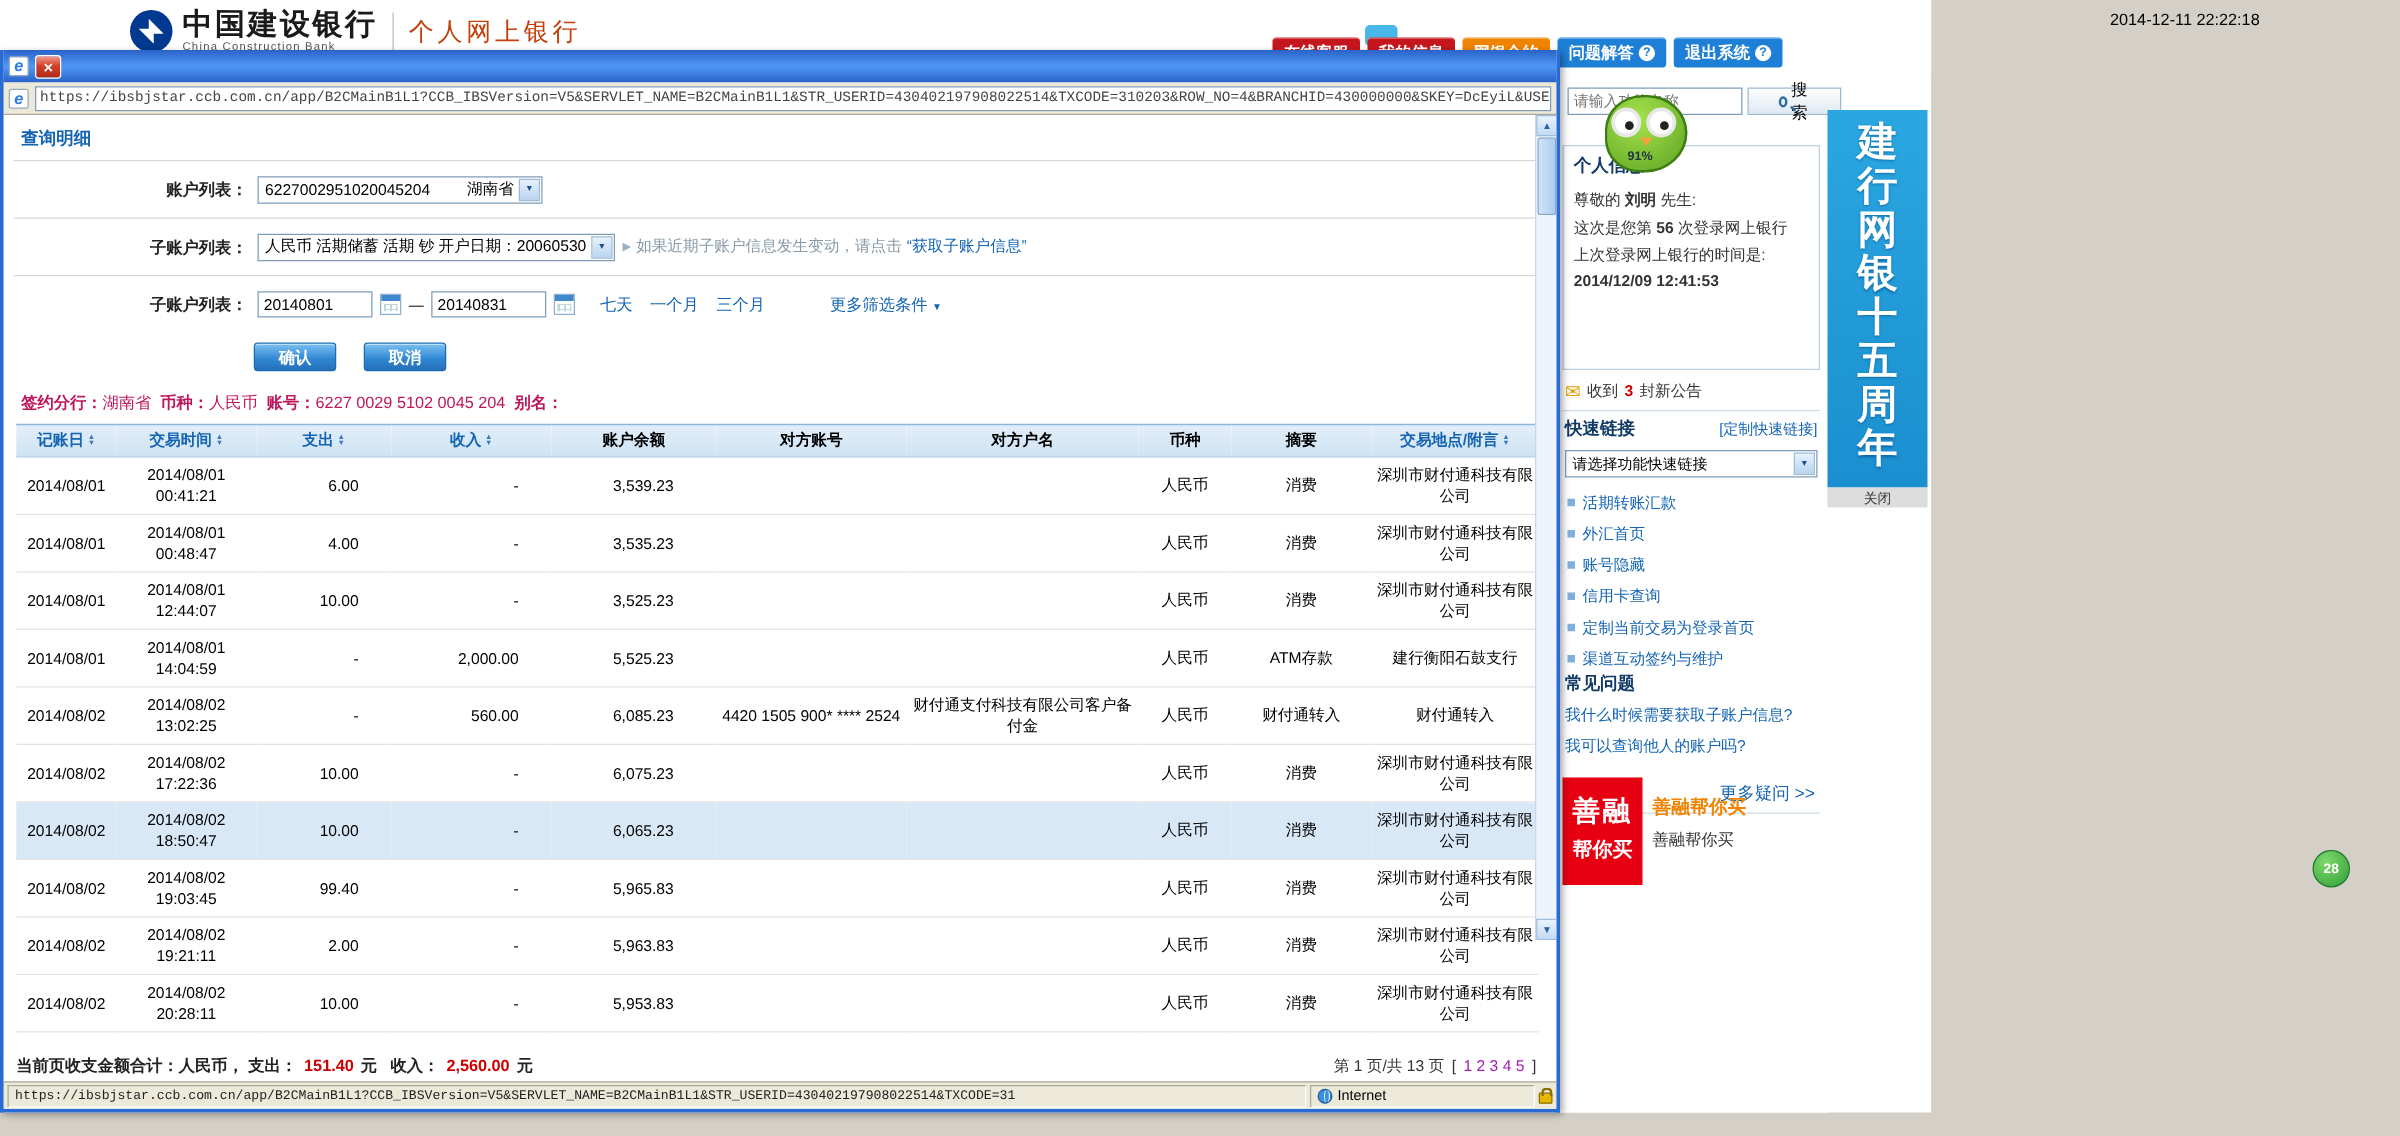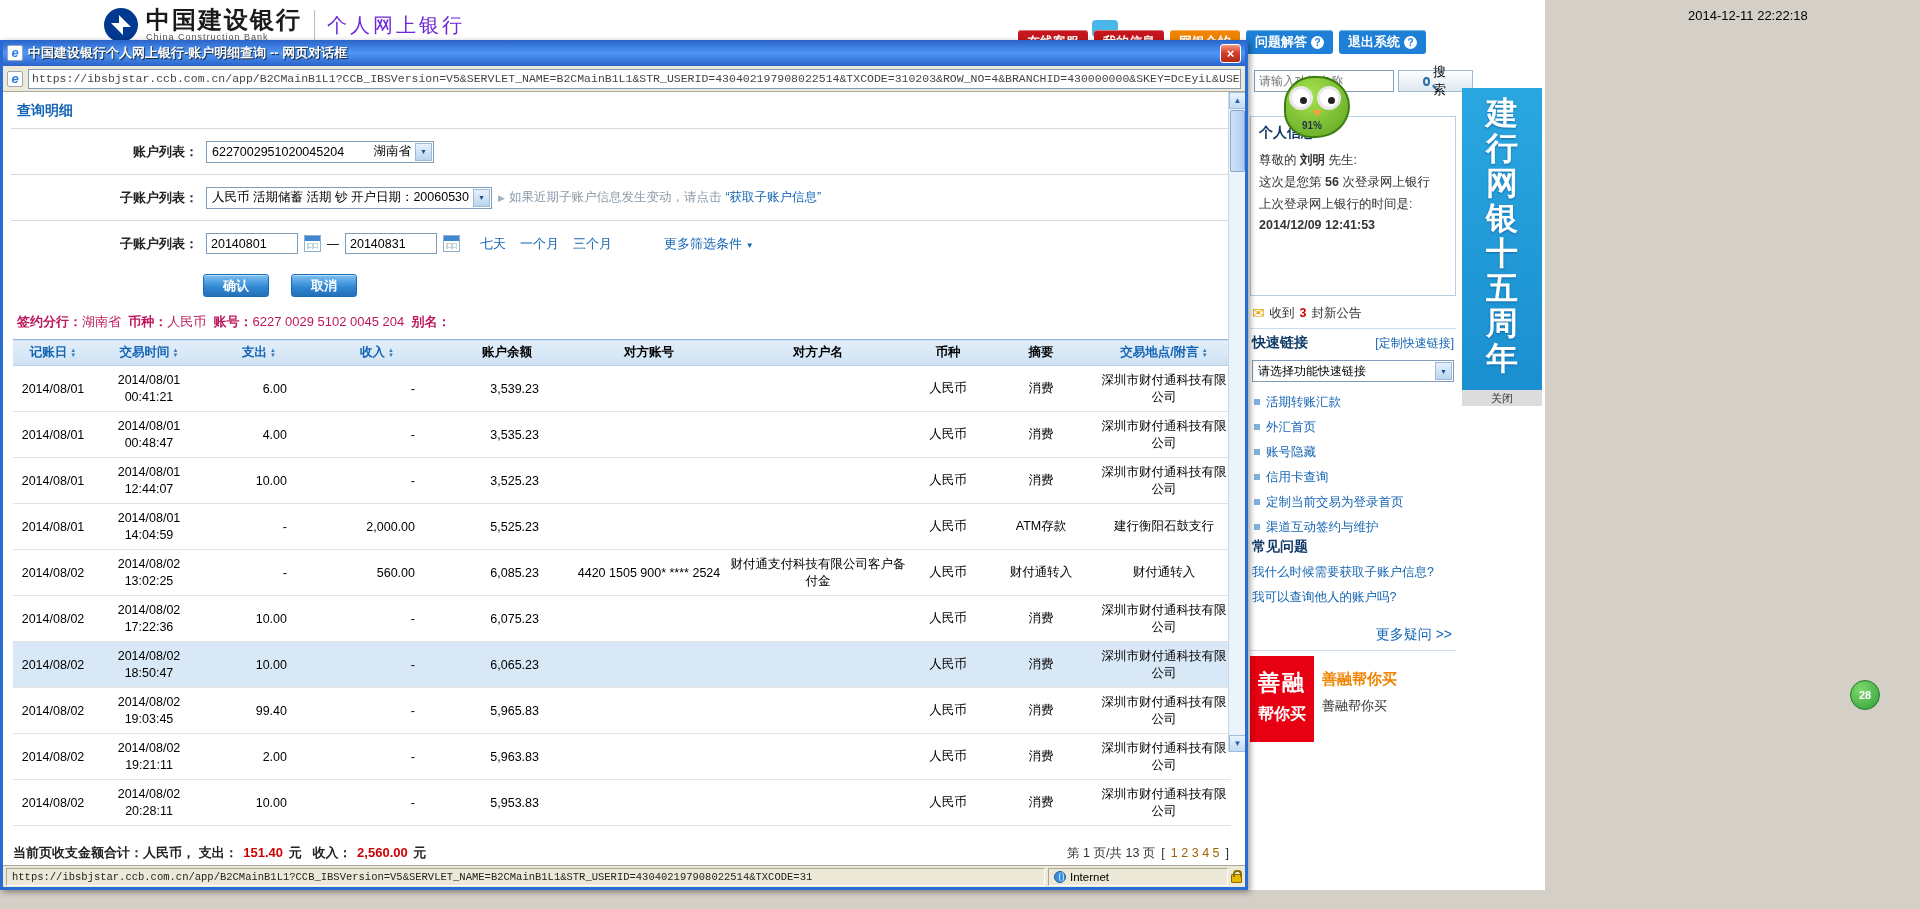--- a/index.html
+++ b/index.html
@@ -16,21 +16,21 @@
 
   
   #site-header { position:absolute; left:0; top:0; width:1545px; height:60px; background:#fff; }
   #logo-wrap { position:absolute; left:104px; top:8px; display:flex; align-items:center; }
   #logo-mark { width:34px; height:34px; border-radius:50%; background:#00398f; position:relative; margin-right:8px; }
   #logo-mark:before { content:""; position:absolute; left:7px; top:7px; width:20px; height:20px; background:#fff;
     clip-path:polygon(0 40%, 40% 40%, 40% 0, 100% 60%, 60% 60%, 60% 100%); }
   #logo-cn { font-size:24px; font-weight:bold; color:#1a1a1a; letter-spacing:2px; line-height:24px; }
   #logo-en { font-size:9px; color:#555; letter-spacing:1px; }
   #logo-sep { width:1px; height:30px; background:#bbb; margin:0 12px; }
-  #portal-name { font-size:20px; color:#6d28d9; letter-spacing:3px; }
+  #portal-name { font-size:20px; color:#c2410c; letter-spacing:3px; }
   #chat-bubble { position:absolute; left:1092px; top:20px; width:26px; height:17px; background:#49b8e8; border-radius:4px; }
   #chat-bubble:after { content:""; position:absolute; left:4px; bottom:-5px; border:3px solid transparent; border-top-color:#49b8e8; }
   #top-nav { position:absolute; left:1018px; top:30px; display:flex; gap:6px; z-index:2; }
   .nav-btn { height:24px; padding:0 9px; border-radius:3px; color:#fff; font-size:13px; font-weight:bold;
     display:flex; align-items:center; gap:4px; box-shadow:inset 0 1px 0 rgba(255,255,255,.4); cursor:pointer; }
   .nav-q { width:13px; height:13px; border-radius:50%; background:#fff; color:#1d7fd6; font-size:10px; font-weight:bold;
     display:flex; align-items:center; justify-content:center; }
 
   
   #sidebar { position:absolute; left:1248px; top:38px; width:214px; height:852px; background:#fff; }
@@ -66,21 +66,21 @@
   .dd-btn { position:absolute; right:1px; top:1px; bottom:1px; width:17px; background:linear-gradient(#e7f1fc,#b8d4f0); border:1px solid #9db9d4;
     display:flex; align-items:center; justify-content:center; font-size:7px; color:#1b4f8a; }
   #ql-list { position:absolute; left:4px; top:352px; width:202px; }
   #ql-list .ql-item { padding:4px 0 4px 14px; font-size:12.5px; position:relative; }
   #ql-list .ql-item:before { content:""; position:absolute; left:2px; top:9px; width:6px; height:6px; background:#7fb0dd; }
   #faq-head { position:absolute; left:4px; top:500px; font-size:14px; font-weight:bold; color:#123a66; }
   #faq-list { position:absolute; left:4px; top:522px; width:202px; }
   #faq-list .faq-item { padding:4px 0; font-size:12.5px; }
   #faq-more { position:absolute; right:10px; top:588px; font-size:14px; }
 
-  #promo { position:absolute; left:2px; top:618px; width:206px; display:flex; gap:8px; }
+  #promo { position:absolute; left:2px; top:584px; width:206px; display:flex; gap:8px; }
   #promo-sq { width:64px; height:86px; background:#e60012; color:#fff; text-align:center; padding-top:12px; }
   #promo-sq .l1 { font-size:22px; font-weight:bold; letter-spacing:2px; }
   #promo-sq .l2 { font-size:16px; font-weight:bold; margin-top:6px; }
   #promo-txt .t1 { color:#f08300; font-size:15px; font-weight:bold; margin-top:14px; }
   #promo-txt .t2 { color:#333; font-size:13px; margin-top:8px; }
 
   
   #v-banner { position:absolute; left:1462px; top:88px; width:80px; height:302px; background:linear-gradient(#2aa7e0,#1b8fd0);
     display:flex; flex-direction:column; align-items:center; padding-top:8px; }
   #v-banner .ch { color:#fff; font-size:32px; font-weight:bold; line-height:35px; text-shadow:0 1px 2px rgba(0,60,120,.5); }
@@ -142,21 +142,21 @@
   #detail-table td { height:46px; font-size:12.5px; text-align:center; border-bottom:1px solid #e3e3e3; padding:2px 4px; vertical-align:middle; }
   #detail-table td.num { text-align:right; padding-right:26px; }
   #detail-table td.bal { text-align:right; padding-right:34px; }
   #detail-table tr.hl { background:#d9e8f6; }
   .dt2 div { line-height:17px; }
 
   #summary-bar { position:absolute; left:0; bottom:2px; width:100%; display:flex; justify-content:space-between; padding:0 16px 0 10px; align-items:center; height:20px; background:#fff; }
   #summary-left { font-size:13px; font-weight:bold; color:#222; }
   #summary-left .amt { color:#c00; margin:0 2px; }
   #pagination { font-size:12.5px; color:#333; display:flex; gap:6px; align-items:center; }
-  #pagination .pages { color:#a16207; }
+  #pagination .pages { color:#a21caf; }
 
   #statusbar { position:absolute; left:0; bottom:0; width:100%; height:22px; background:#ece9d8; border-top:1px solid #aca899;
     display:flex; align-items:center; padding:1px 3px; gap:3px; }
   .sb-panel { border:1px solid; border-color:#aca899 #fff #fff #aca899; height:18px; display:flex; align-items:center; padding:0 5px; gap:4px; overflow:hidden; }
   #sb-url { flex:1; font-family:"Liberation Mono","DejaVu Sans Mono",monospace; font-size:10.5px; color:#222; white-space:nowrap; }
   #sb-zone { width:180px; font-size:11.5px; }
   .globe { width:12px; height:12px; border-radius:50%; background:#3f8edb; border:1px solid #1c5fa0; position:relative; flex:none; }
   .globe:after { content:""; position:absolute; left:4px; top:0; bottom:0; width:3px; border-left:1px solid #cfe6ff; border-right:1px solid #cfe6ff; border-radius:50%; }
   .lock { width:11px; height:9px; background:#e8b800; border:1px solid #8a6d00; border-radius:1px; position:relative; margin-top:4px; flex:none; }
   .lock:before { content:""; position:absolute; left:1px; top:-5px; width:5px; height:5px; border:2px solid #8a6d00; border-bottom:none; border-radius:4px 4px 0 0; }
@@ -292,21 +292,20 @@
     <div class="ch">十</div>
     <div class="ch">五</div>
     <div class="ch">周</div>
     <div class="ch">年</div>
   </div>
 <div id="banner-close">关闭</div>
 
 <div id="dialog">
   <div id="titlebar">
     <span class="ie-icon">e</span>
-    <span id="title-text">中国建设银行个人网上银行-账户明细查询 -- 网页对话框</span>
     <span id="close-btn">×</span>
   </div>
   <div id="addressbar">
     <span class="ie-icon">e</span>
     <div id="address-field">
       <span id="address-url">https://ibsbjstar.ccb.com.cn/app/B2CMainB1L1?CCB_IBSVersion=V5&amp;SERVLET_NAME=B2CMainB1L1&amp;STR_USERID=430402197908022514&amp;TXCODE=310203&amp;ROW_NO=4&amp;BRANCHID=430000000&amp;SKEY=DcEyiL&amp;USERID=430402197908022514&amp;ACC_NO=6227002951020045204&amp;BBANK_NAME=430640000&amp;AC</span>
     </div>
   </div>
 
   <div id="dlg-content">

